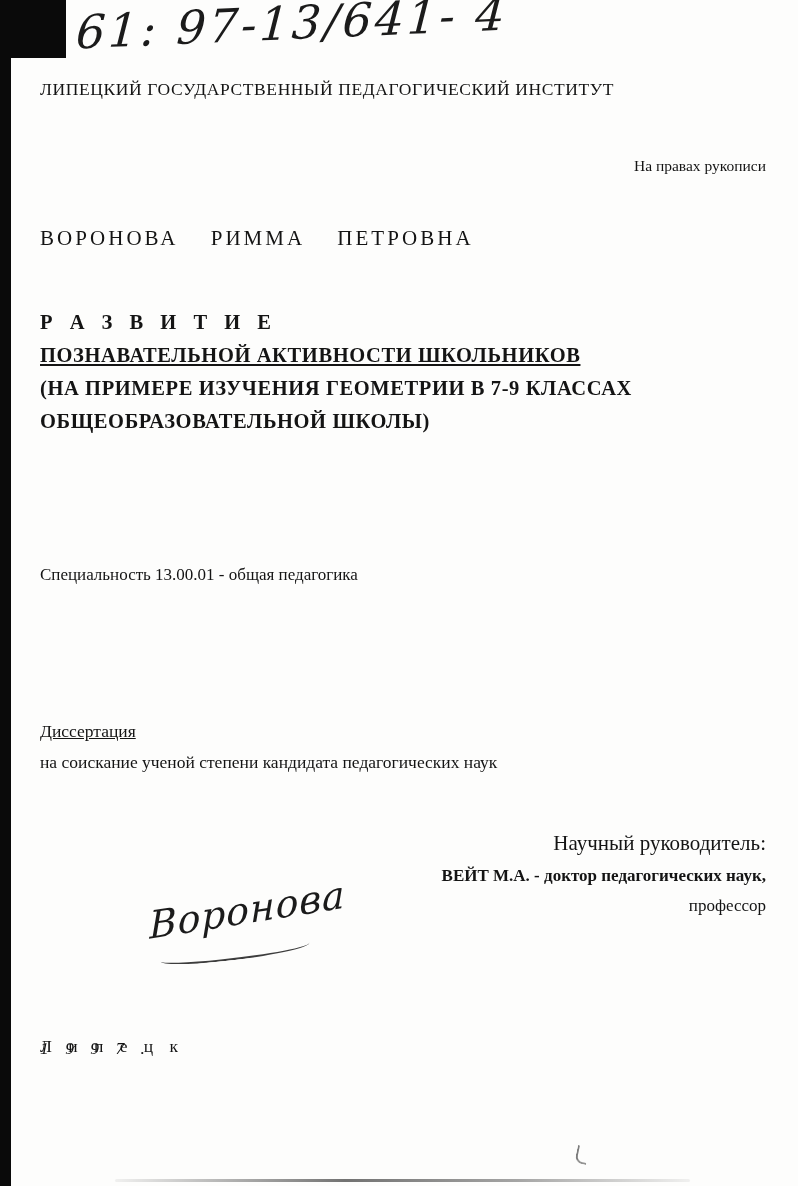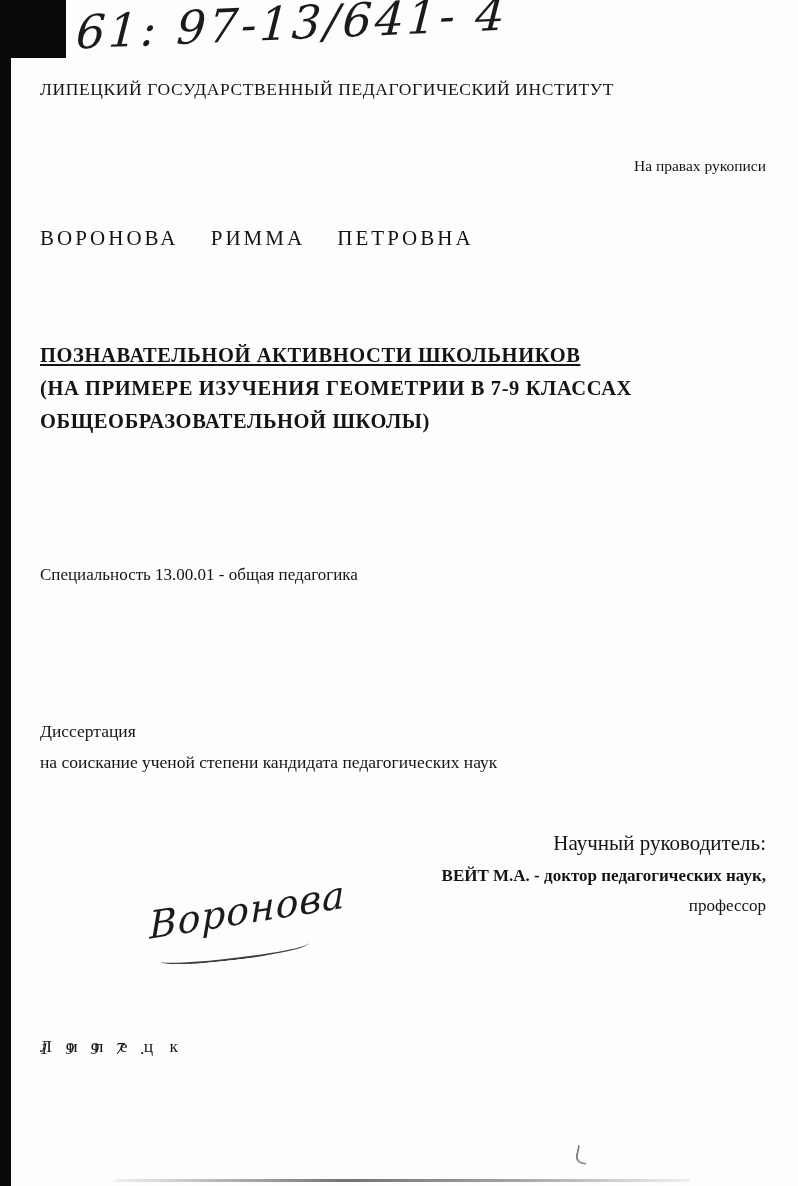--- a/index.html
+++ b/index.html
@@ -86,21 +86,21 @@
   .author-name { top: 226px; font-size: 21px; letter-spacing: 3px; word-spacing: 24px; }
 
   .title-line { font-weight: bold; font-size: 20.5px; letter-spacing: 0.6px; }
   .title-1 { top: 311px; letter-spacing: 6px; }
   .title-2 { top: 344px; text-decoration: underline; }
   .title-3 { top: 377px; }
   .title-4 { top: 410px; }
 
   .specialty { top: 565px; font-size: 17px; }
 
-  .dissertation-label { top: 721px; font-size: 17.5px; }
+  .dissertation-label { top: 721px; font-size: 17.5px; text-decoration: underline; }
   .dissertation-sub { top: 752px; font-size: 17.5px; }
 
   .advisor-label { top: 831px; font-size: 21px; }
   .advisor-name { top: 866px; font-size: 17px; font-weight: bold; }
   .advisor-title { top: 896px; font-size: 17px; }
 
   .city { top: 1008px; font-size: 17.5px; letter-spacing: 6px; margin-top: 28px; }
   .year { top: 1038px; font-size: 17.5px; letter-spacing: 6px; font-style: italic; }
 </style>
 </head>
@@ -114,20 +114,21 @@
   <div class="bottom-mark"></div>
 
   <div class="catalog-number">61: 97-13/641- 4</div>
 
   <div class="centered institute">ЛИПЕЦКИЙ ГОСУДАРСТВЕННЫЙ ПЕДАГОГИЧЕСКИЙ ИНСТИТУТ</div>
 
   <div class="right-col manuscript-note">На правах рукописи</div>
 
   <div class="centered author-name">ВОРОНОВА РИММА ПЕТРОВНА</div>
 
+  <div class="centered title-line title-1">Р А З В И Т И Е</div>
   <div class="centered title-line title-2">ПОЗНАВАТЕЛЬНОЙ АКТИВНОСТИ ШКОЛЬНИКОВ</div>
   <div class="centered title-line title-3">(НА ПРИМЕРЕ ИЗУЧЕНИЯ ГЕОМЕТРИИ В 7-9 КЛАССАХ</div>
   <div class="centered title-line title-4">ОБЩЕОБРАЗОВАТЕЛЬНОЙ ШКОЛЫ)</div>
 
   <div class="centered specialty">Специальность 13.00.01 - общая педагогика</div>
 
   <div class="centered dissertation-label">Диссертация</div>
   <div class="centered dissertation-sub">на соискание ученой степени кандидата педагогических наук</div>
 
   <div class="right-col advisor-label">Научный руководитель:</div>

